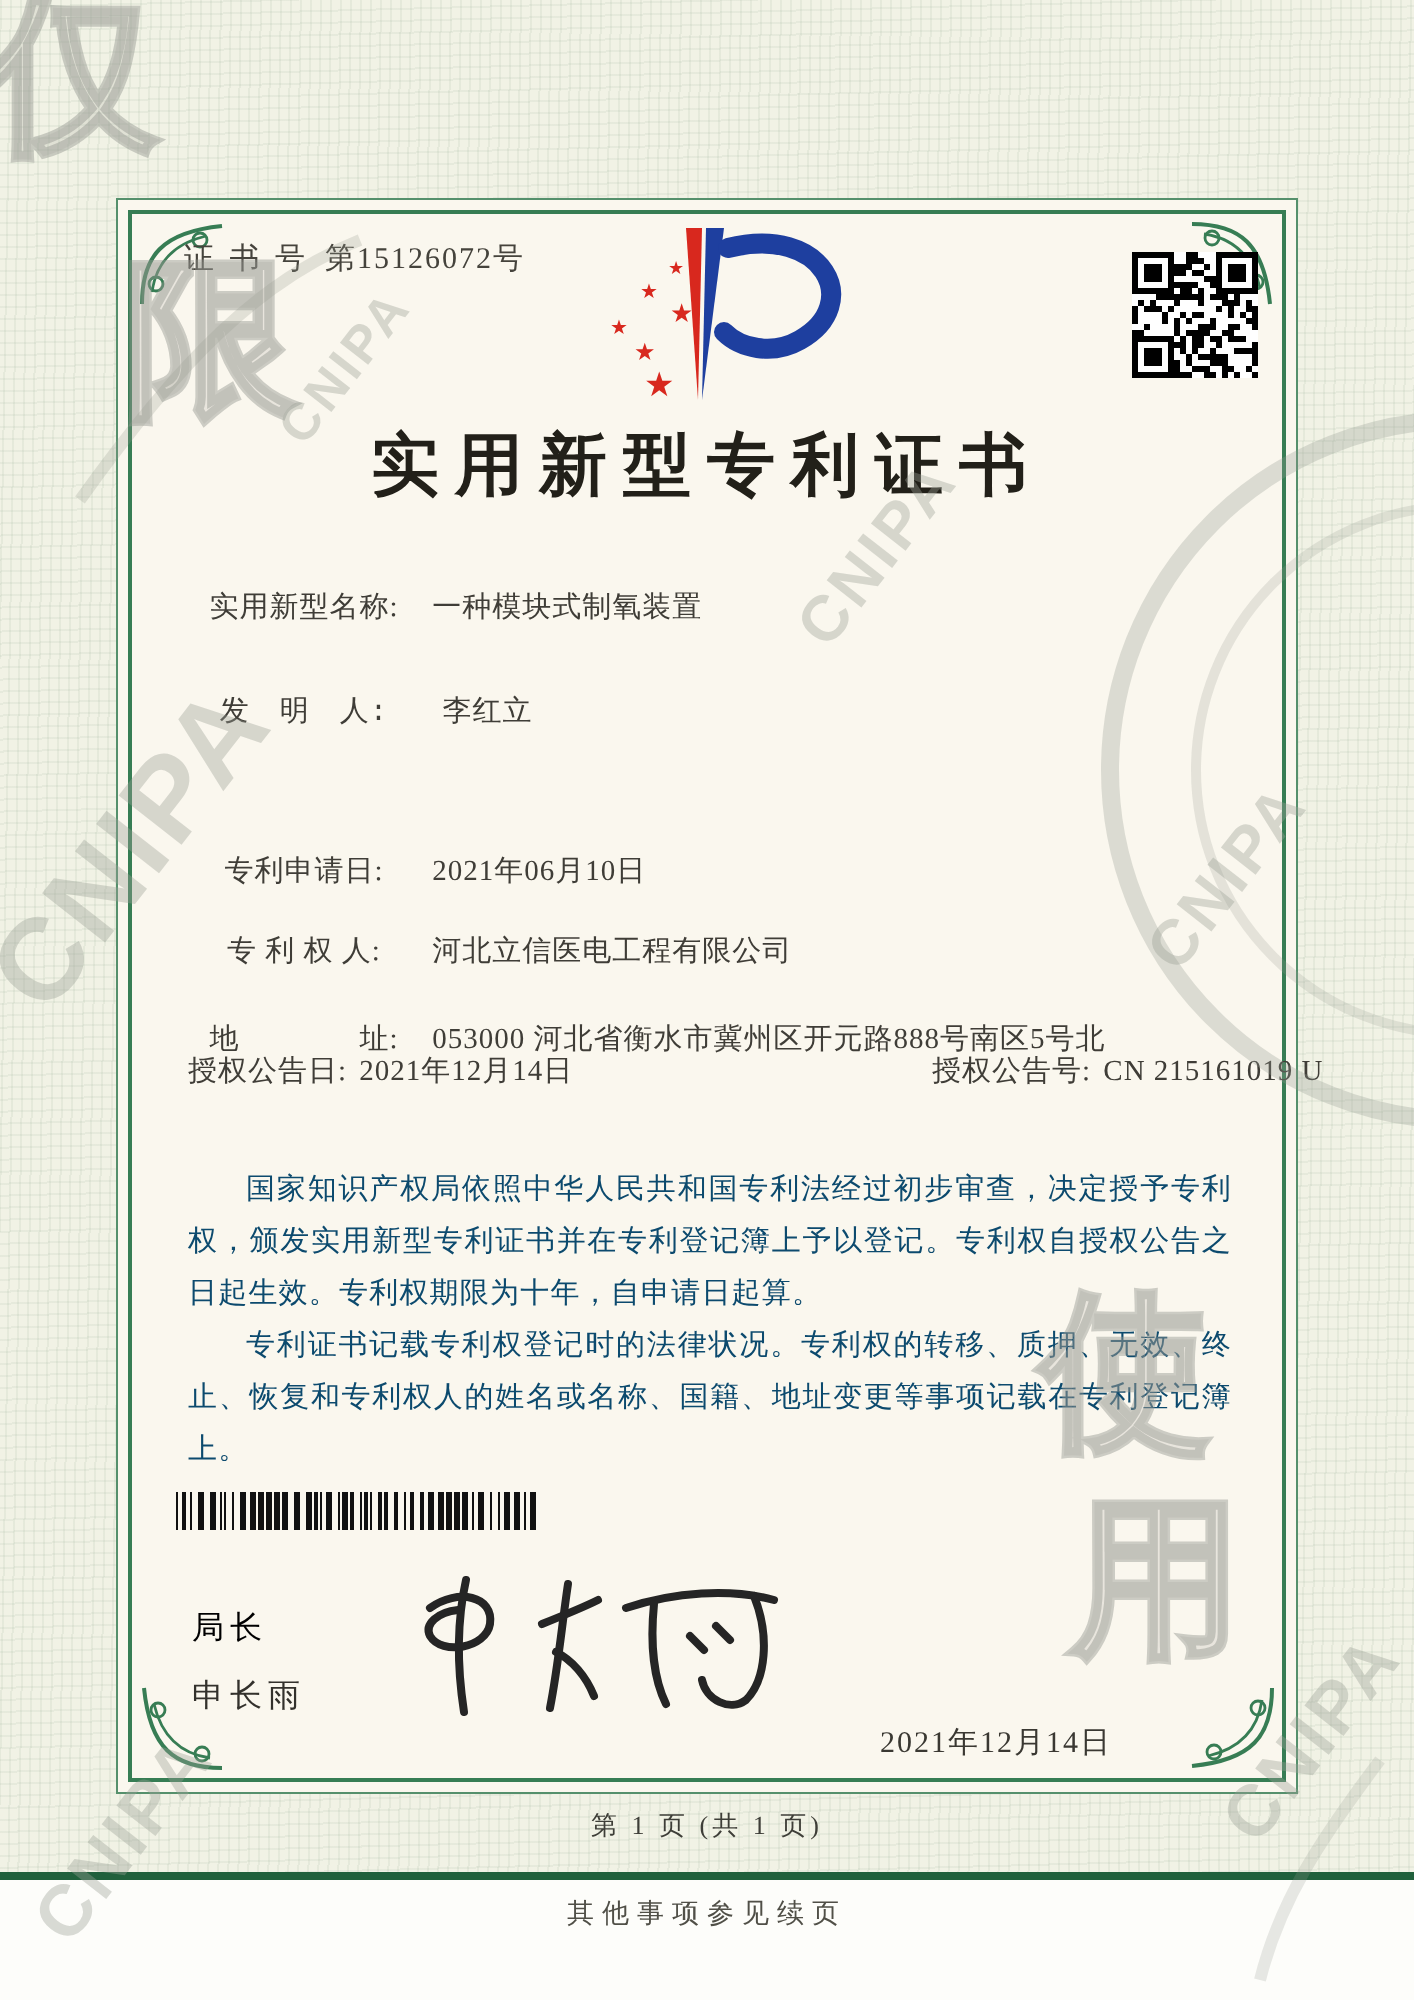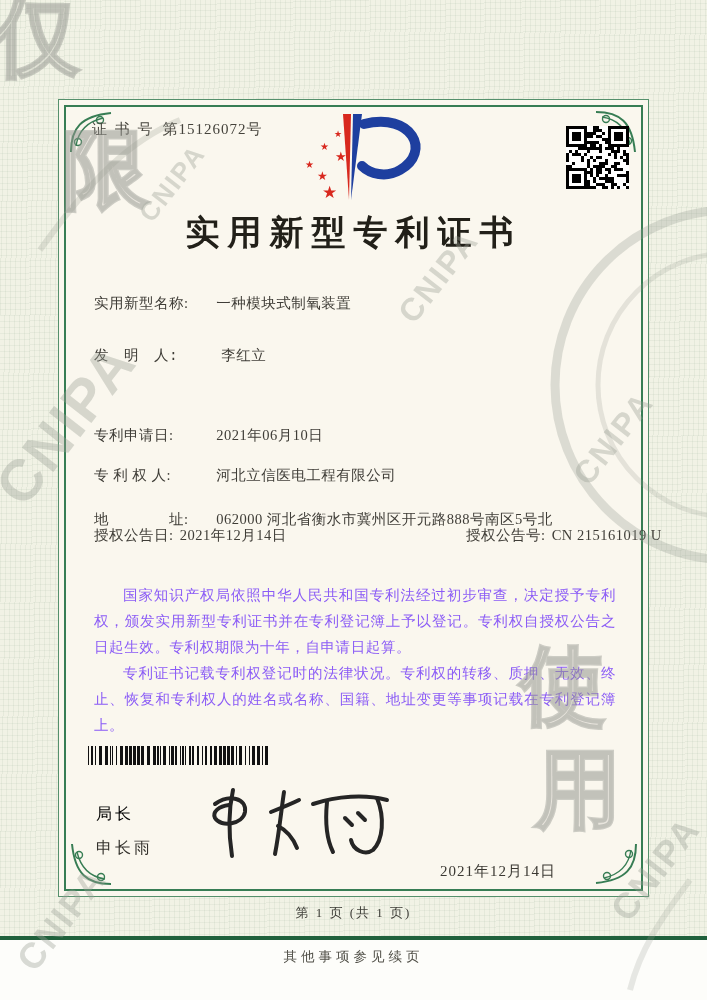--- a/index.html
+++ b/index.html
@@ -48,27 +48,27 @@
   .finder { position:absolute; width:21px; height:21px; background:#fff; border:3px solid #000; box-sizing:border-box; }
   .finder::after { content:""; position:absolute; left:3px; top:3px; width:9px; height:9px; background:#000; }
   .finder.f1 { left:0; top:0; } .finder.f2 { right:0; top:0; } .finder.f3 { left:0; bottom:0; }
 
   .title {
     position:absolute; left:62px; top:210px; width:583px; text-align:center;
     font-size:34px; font-weight:bold; color:#222019; letter-spacing:8px; white-space:nowrap;
   }
 
   .field { position:absolute; left:94px; font-size:14.5px; color:#3f3d37; white-space:nowrap; letter-spacing:.5px; }
-  .field .lbl { display:inline-block; min-width:116px; }
+  .field .lbl { display:inline-block; min-width:116px;text-align:center; }
   .field .val { margin-left:2px; }
   .grant-right { position:absolute; left:372px; top:0; }
 
   .body-text { position:absolute; left:94px; top:582px; width:522px; }
   .body-text p { margin:0; text-indent:2em; font-size:14.5px; line-height:26px;
-    color:#8b5cf6; letter-spacing:.6px; text-align:justify; }
+    color:#0c4a6e; letter-spacing:.6px; text-align:justify; }
 
   .barcode { position:absolute; left:88px; top:746px; width:185px; height:19px; display:flex; align-items:stretch; }
   .barcode span { background:#111; height:100%; display:inline-block; }
   .barcode i { display:inline-block; height:100%; }
 
   .commissioner { position:absolute; left:96px; top:804px; font-size:16px; color:#000000; letter-spacing:3px; }
   .commissioner-name { position:absolute; left:96px; top:838px; font-size:16px; color:#33312c; letter-spacing:3px; }
   .signature { position:absolute; left:185px; top:778px; }
   .issue-date { position:absolute; left:440px; top:862px; font-size:15px; color:#3a3832; letter-spacing:1px; }
 
@@ -607,21 +607,21 @@
     <div class="field" style="top:426px;">
       <span class="lbl">专利申请日:</span>
       <span class="val">2021年06月10日</span>
     </div>
     <div class="field" style="top:466px;">
       <span class="lbl">专 利 权 人:</span>
       <span class="val">河北立信医电工程有限公司</span>
     </div>
     <div class="field" style="top:510px;">
       <span class="lbl">地　　　　址:</span>
-      <span class="val">062000 河北省衡水市冀州区开元路888号南区5号北</span>
+      <span class="val">053000 河北省衡水市冀州区开元路888号南区5号北</span>
     </div>
     <div class="field" style="top:526px; width:522px;">
       <span>授权公告日:</span>
       <span class="val">2021年12月14日</span>
       <span class="grant-right">
         <span>授权公告号:</span>
         <span class="val">CN 215161019 U</span>
       </span>
     </div>
 

